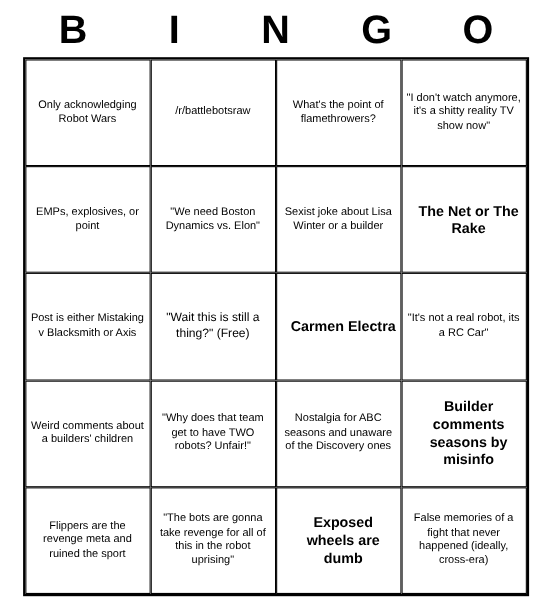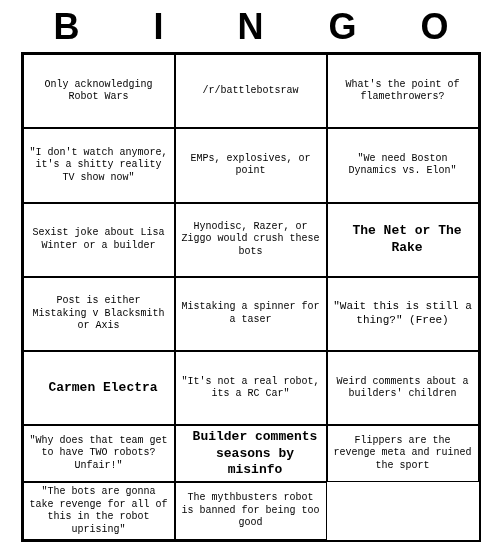--- a/index.html
+++ b/index.html
@@ -21,26 +21,25 @@
     }
     .bingo-header-letter {
       font-size: 36px;
       font-weight: bold;
       width: 60px;
       text-align: center;
       color: #000;
     }
     .bingo-grid {
       display: grid;
-      grid-template-columns: repeat(3, 1fr);
+      grid-template-columns: repeat(4, 1fr);
       grid-template-rows: repeat(5, 1fr);
       width: 460px;
       height: 490px;
       border: 2px solid #000;
-      font-family: Liberation Mono, monospace;
     }
     .bingo-cell {
       border: 1.5px solid #000;
       display: flex;
       align-items: center;
       justify-content: center;
       text-align: center;
       padding: 3px;
       font-size: 10px;
       line-height: 1.25;
@@ -69,26 +68,26 @@
 </div>
 
 <div class="bingo-grid" id="grid-container">
 <div class="bingo-cell">Only acknowledging Robot Wars</div>
     <div class="bingo-cell">/r/battlebotsraw</div>
     <div class="bingo-cell">What's the point of flamethrowers?</div>
     <div class="bingo-cell">"I don't watch anymore, it's a shitty reality TV show now"</div>
     <div class="bingo-cell">EMPs, explosives, or point</div>
     <div class="bingo-cell">"We need Boston Dynamics vs. Elon"</div>
     <div class="bingo-cell">Sexist joke about Lisa Winter or a builder</div>
-    <div class="bingo-cell">Hynodisc, Razer, or Ziggo would crush these bots</div>
     <div class="bingo-cell large-text">The Net or The Rake</div>
     <div class="bingo-cell">Post is either Mistaking v Blacksmith or Axis</div>
-    <div class="bingo-cell">Mistaking a spinner for a taser</div>
     <div class="bingo-cell free">"Wait this is still a thing?" (Free)</div>
     <div class="bingo-cell large-text">Carmen Electra</div>
     <div class="bingo-cell">"It's not a real robot, its a RC Car"</div>
     <div class="bingo-cell">Weird comments about a builders' children</div>
     <div class="bingo-cell">"Why does that team get to have TWO robots? Unfair!"</div>
+    <div class="bingo-cell">Nostalgia for ABC seasons and unaware of the Discovery ones</div>
     <div class="bingo-cell large-text">Builder comments seasons by misinfo</div>
     <div class="bingo-cell">Flippers are the revenge meta and ruined the sport</div>
     <div class="bingo-cell">"The bots are gonna take revenge for all of this in the robot uprising"</div>
-    <div class="bingo-cell">The mythbusters robot is banned for being too good</div>
+    <div class="bingo-cell large-text">Exposed wheels are dumb</div>
+    <div class="bingo-cell">False memories of a fight that never happened (ideally, cross-era)</div>
   </div>
 
 </body></html>

